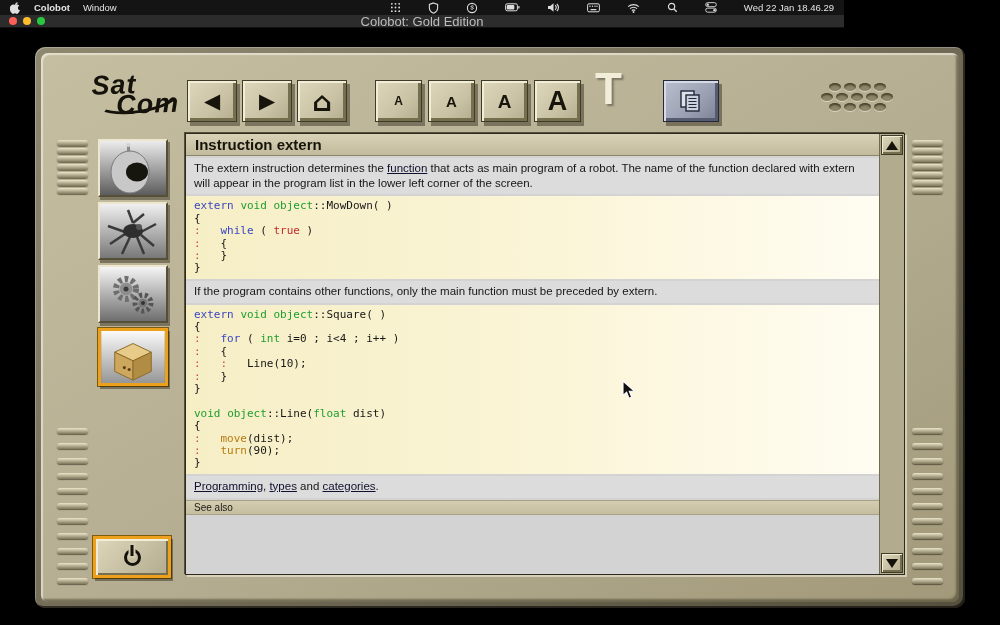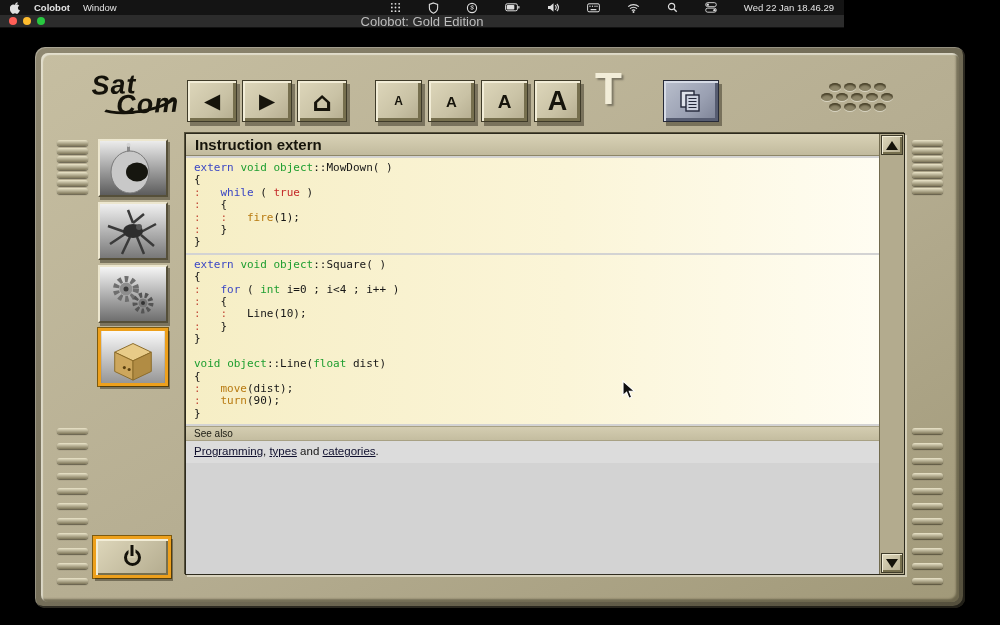--- a/index.html
+++ b/index.html
@@ -404,46 +404,47 @@
         </svg>
       </div>
 
       <div class="power-btn">
         <div class="power-glyph"></div>
       </div>
 
       <div class="doc">
         <div class="doc-title">Instruction extern</div>
         <div class="doc-body">
+          <div class="blk para"><span>The extern instruction determines the </span><span class="doc-link">function</span><span> that acts as main program of a robot. The name of the function declared with extern will appear in the program list in the lower left corner of the screen.</span></div>
           <div class="blk code">
               <div class="code-line"><span class="tok-k">extern</span><span class="tok-p"> </span><span class="tok-t">void</span><span class="tok-p"> </span><span class="tok-t">object</span><span class="tok-p">::MowDown( )</span></div>
               <div class="code-line"><span class="tok-p">{</span></div>
               <div class="code-line"><span class="tok-g">:</span><span class="tok-p">   </span><span class="tok-k">while</span><span class="tok-p"> ( </span><span class="tok-r">true</span><span class="tok-p"> )</span></div>
               <div class="code-line"><span class="tok-g">:</span><span class="tok-p">   {</span></div>
-              <div class="code-line"><span class="tok-g">:</span><span class="tok-p">   </span><span class="tok-g">:</span><span class="tok-p">   </span><span class="tok-f">fire</span><span class="tok-p">(1);</span></div>
               <div class="code-line"><span class="tok-g">:</span><span class="tok-p">   }</span></div>
               <div class="code-line"><span class="tok-p">}</span></div>
             </div>
+          <div class="blk para">If the program contains other functions, only the main function must be preceded by extern.</div>
           <div class="blk code">
               <div class="code-line"><span class="tok-k">extern</span><span class="tok-p"> </span><span class="tok-t">void</span><span class="tok-p"> </span><span class="tok-t">object</span><span class="tok-p">::Square( )</span></div>
               <div class="code-line"><span class="tok-p">{</span></div>
               <div class="code-line"><span class="tok-g">:</span><span class="tok-p">   </span><span class="tok-k">for</span><span class="tok-p"> ( </span><span class="tok-t">int</span><span class="tok-p"> i=0 ; i&lt;4 ; i++ )</span></div>
               <div class="code-line"><span class="tok-g">:</span><span class="tok-p">   {</span></div>
               <div class="code-line"><span class="tok-g">:</span><span class="tok-p">   </span><span class="tok-g">:</span><span class="tok-p">   </span><span class="tok-p">Line</span><span class="tok-p">(10);</span></div>
               <div class="code-line"><span class="tok-g">:</span><span class="tok-p">   }</span></div>
               <div class="code-line"><span class="tok-p">}</span></div>
               <div class="code-line">&nbsp;</div>
               <div class="code-line"><span class="tok-t">void</span><span class="tok-p"> </span><span class="tok-t">object</span><span class="tok-p">::Line(</span><span class="tok-t">float</span><span class="tok-p"> dist)</span></div>
               <div class="code-line"><span class="tok-p">{</span></div>
               <div class="code-line"><span class="tok-g">:</span><span class="tok-p">   </span><span class="tok-f">move</span><span class="tok-p">(dist);</span></div>
               <div class="code-line"><span class="tok-g">:</span><span class="tok-p">   </span><span class="tok-f">turn</span><span class="tok-p">(90);</span></div>
               <div class="code-line"><span class="tok-p">}</span></div>
             </div>
+          <div class="blk para links"><span class="doc-link">Programming</span><span>, </span><span class="doc-link">types</span><span> and </span><span class="doc-link">categories</span><span>.</span></div>
           <div class="blk seealso">See also</div>
-          <div class="blk para links"><span class="doc-link">Programming</span><span>, </span><span class="doc-link">types</span><span> and </span><span class="doc-link">categories</span><span>.</span></div>
         </div>
         <div class="scrollbar">
           <div class="scroll-btn up">
             <span class="tri-up"></span>
           </div>
           <div class="scroll-btn down">
             <span class="tri-down"></span>
           </div>
         </div>
       </div>

